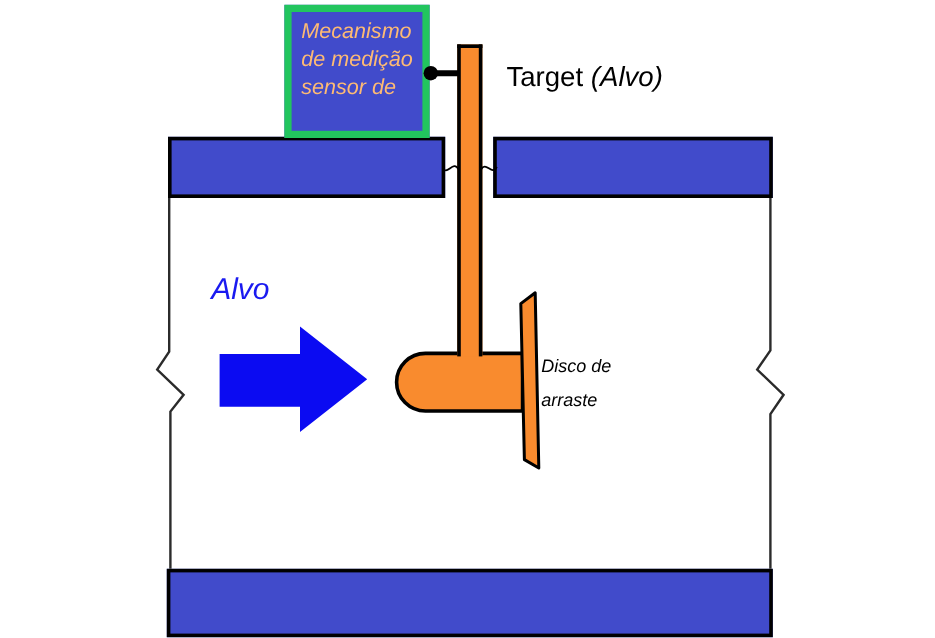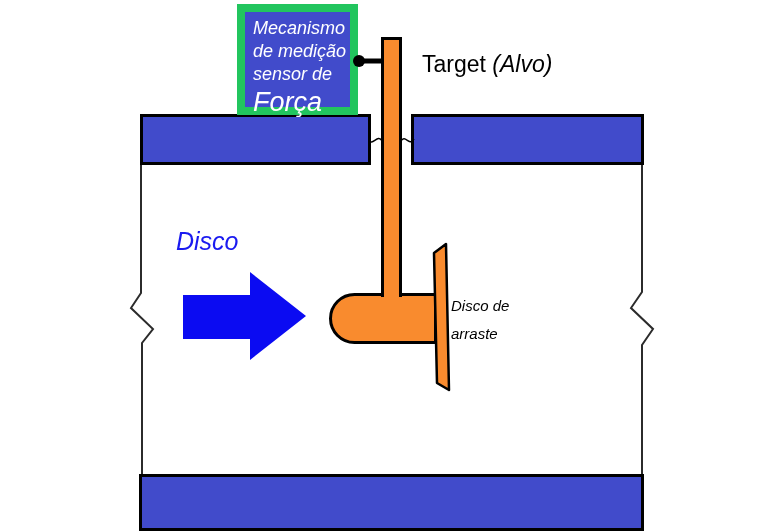--- a/index.html
+++ b/index.html
@@ -15,23 +15,23 @@
 
   
   .wall { border: 3px solid #000; }
   .wall-top-left  { left: 140px; top: 114px; width: 231px; height: 51px; z-index: 1; }
   .wall-top-right { left: 411px; top: 114px; width: 233px; height: 51px; z-index: 1; }
   .wall-bottom    { left: 139px; top: 474px; width: 505px; height: 57px; z-index: 1; }
 
   
   .sensor-box {
     left: 237px; top: 4px; width: 121px; height: 111px;
-    border: 8px solid #22c55e;
+    border: 6px solid #22c55e;
     z-index: 2;
-    color: #ffffff;
+    color: #fdba74;
     font-style: italic;
     padding: 5px 0 0 8px;
   }
   .sensor-lines { font-size: 18px; line-height: 23px; white-space: pre-line; }
   .sensor-force { font-size: 27px; line-height: 30px; margin-top: 1px; }
 
   
   .rod {
     left: 381px; top: 37px; width: 21px; height: 260px;
     border: 3px solid #000; border-bottom: none;
@@ -76,21 +76,20 @@
 <div class="canvas">
 
   <div class="abs wall wall-top-left" style="background-color: rgb(65, 75, 203);"></div>
   <div class="abs wall wall-top-right" style="background-color: rgb(65, 75, 203);"></div>
   <div class="abs wall wall-bottom" style="background-color: rgb(65, 75, 203);"></div>
 
   <div class="abs sensor-box" style="background-color: rgb(65, 75, 203);">
     <div class="sensor-lines">Mecanismo
 de medição
 sensor de</div>
-    <div class="sensor-force">Força</div>
   </div>
 
   <div class="abs rod" style="background-color: rgb(249, 139, 46);"></div>
 
   <div class="abs drag-body" style="background-color: rgb(249, 139, 46);"></div>
 
   <svg class="abs overlay" viewBox="0 0 779 532" xmlns="http://www.w3.org/2000/svg">
 
     <g>
       <line x1="356" y1="61" x2="383" y2="61" stroke="#000" stroke-width="5"></line>
@@ -102,21 +101,21 @@
     <path d="M642,165 L642,292 L631,308 L653,329 L642,345 L642,474" fill="none" stroke-width="2" stroke="#2b2b2b"></path>
 
     <path d="M369,140 c3,7 9,-7 13,1" fill="none" stroke="#000" stroke-width="1.5"></path>
     <path d="M401,141 c4,-7 9,6 13,-2" fill="none" stroke="#000" stroke-width="1.5"></path>
 
     <polygon points="183,295 250,295 250,272 306,316 250,360 250,339 183,339" stroke="none" fill="#0B0BF2"></polygon>
 
     <polygon points="434,253 446,244 449,390 437,383" stroke="#000" stroke-width="2.5" stroke-linejoin="round" fill="#F98B2E"></polygon>
   </svg>
 
-  <div class="abs flow-label" style="color: rgb(26, 26, 240);">Disco</div>
+  <div class="abs flow-label" style="color: rgb(26, 26, 240);">Alvo</div>
 
   <div class="abs target-label">
     <span class="target-bold">Target</span><span class="target-italic"> (Alvo)</span>
   </div>
 
   <div class="abs disc-label">Disco de
 arraste</div>
 
 </div>
 

